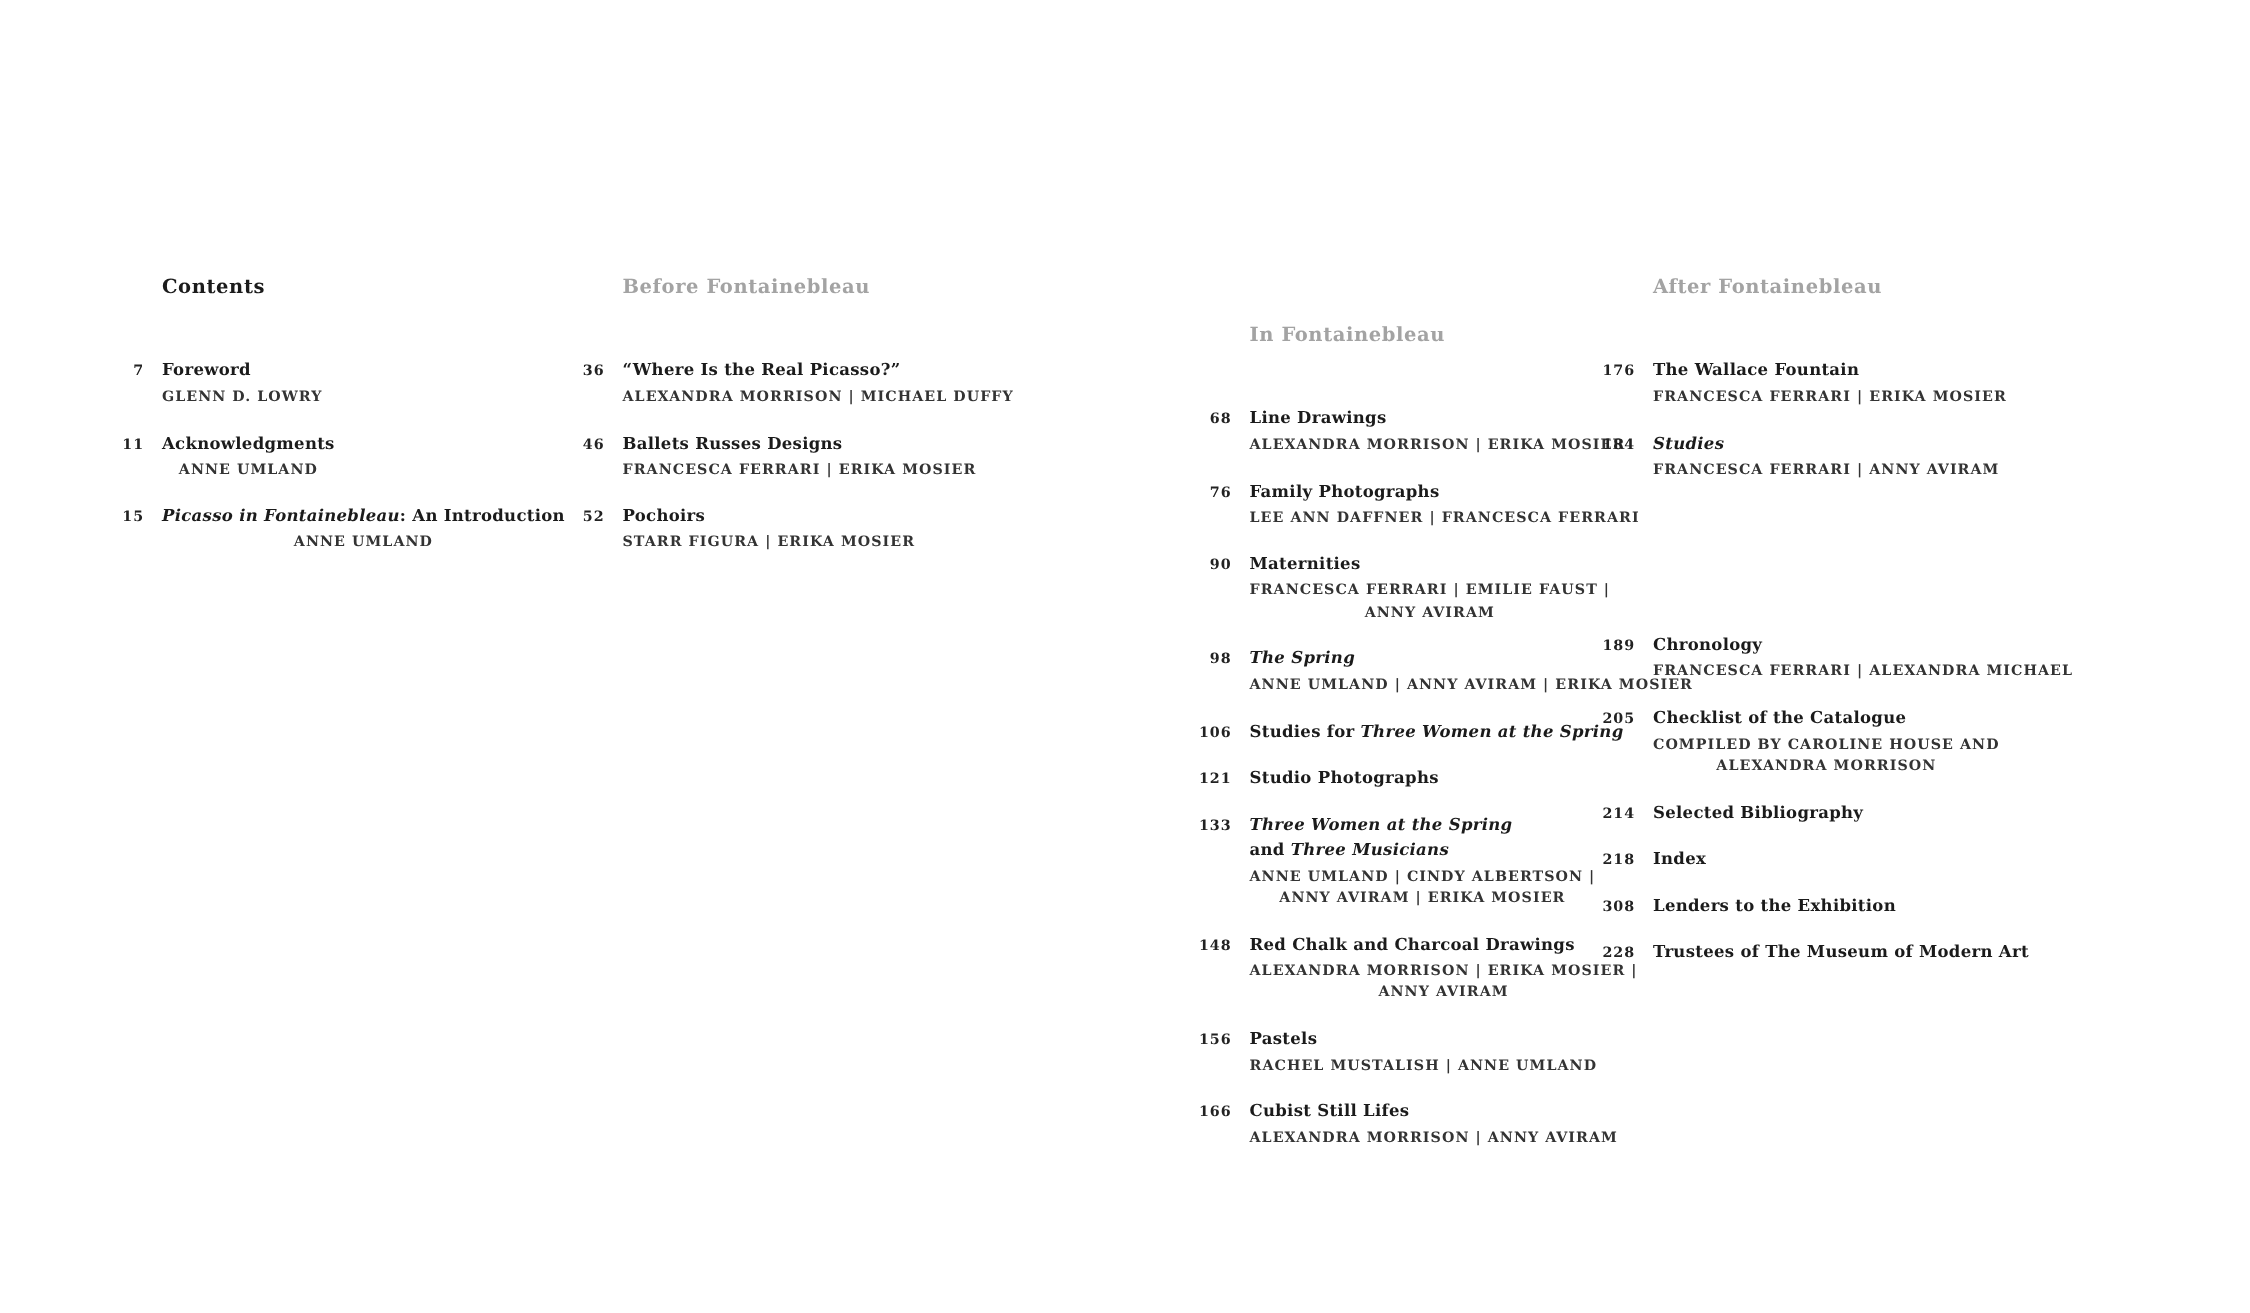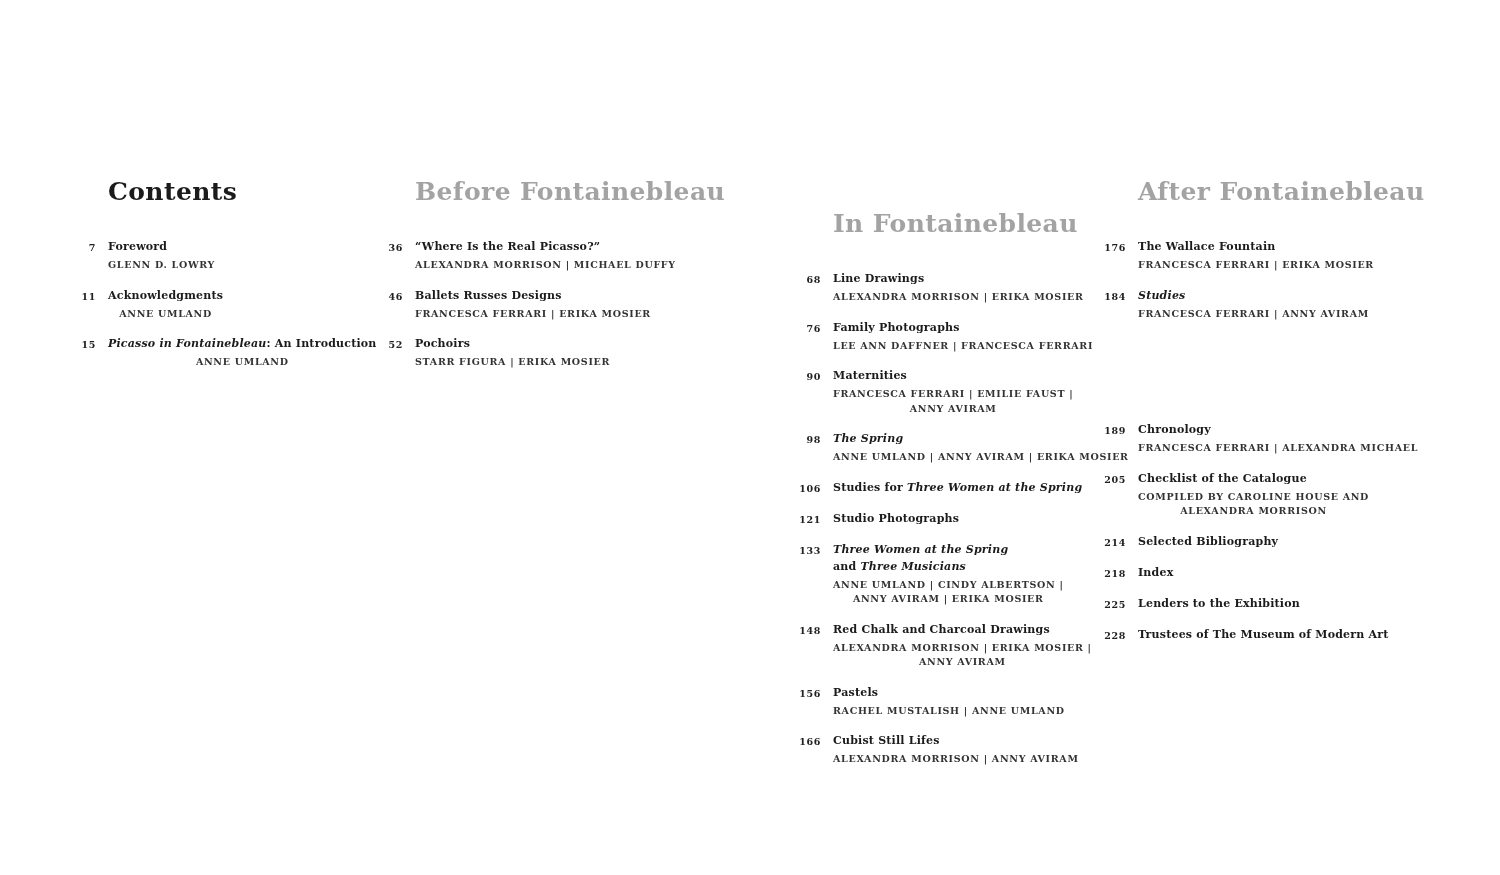--- a/index.html
+++ b/index.html
@@ -15,24 +15,24 @@
     font-family: "DejaVu Serif", "Liberation Serif", serif;
     overflow: hidden;
   }
   .column {
     position: absolute;
     top: 181px;
   }
   #col-0 { left: 51px;   width: 310px; }
   #col-1 { left: 358px;  width: 330px; }
   #col-2 { left: 776px;  width: 340px; margin-top: 32px; }
-  #col-3 { left: 1081px; width: 350px; }
+  #col-3 { left: 1045px; width: 350px; }
 
   .col-heading {
-    font-size: 25px;
+    font-size: 13px;
     font-weight: bold;
     line-height: 22px;
     letter-spacing: 0.4px;
     margin: 0 0 35px 57px;
     white-space: nowrap;
   }
   .col-heading.black { color: var(--heading-black, #1b1b1b); }
   .col-heading.gray  { color: var(--heading-gray, #a3a3a3); }
 
   .group + .group { margin-top: 100px; }
@@ -253,21 +253,21 @@
               <div class="etitle"><span>Selected Bibliography</span></div>
             </div>
           </div>
           <div class="entry">
             <span class="num">218</span>
             <div class="ebody">
               <div class="etitle"><span>Index</span></div>
             </div>
           </div>
           <div class="entry">
-            <span class="num">225</span>
+            <span class="num">308</span>
             <div class="ebody">
               <div class="etitle"><span>Lenders to the Exhibition</span></div>
             </div>
           </div>
           <div class="entry">
             <span class="num">228</span>
             <div class="ebody">
               <div class="etitle"><span>Trustees of The Museum of Modern Art</span></div>
             </div>
           </div>

